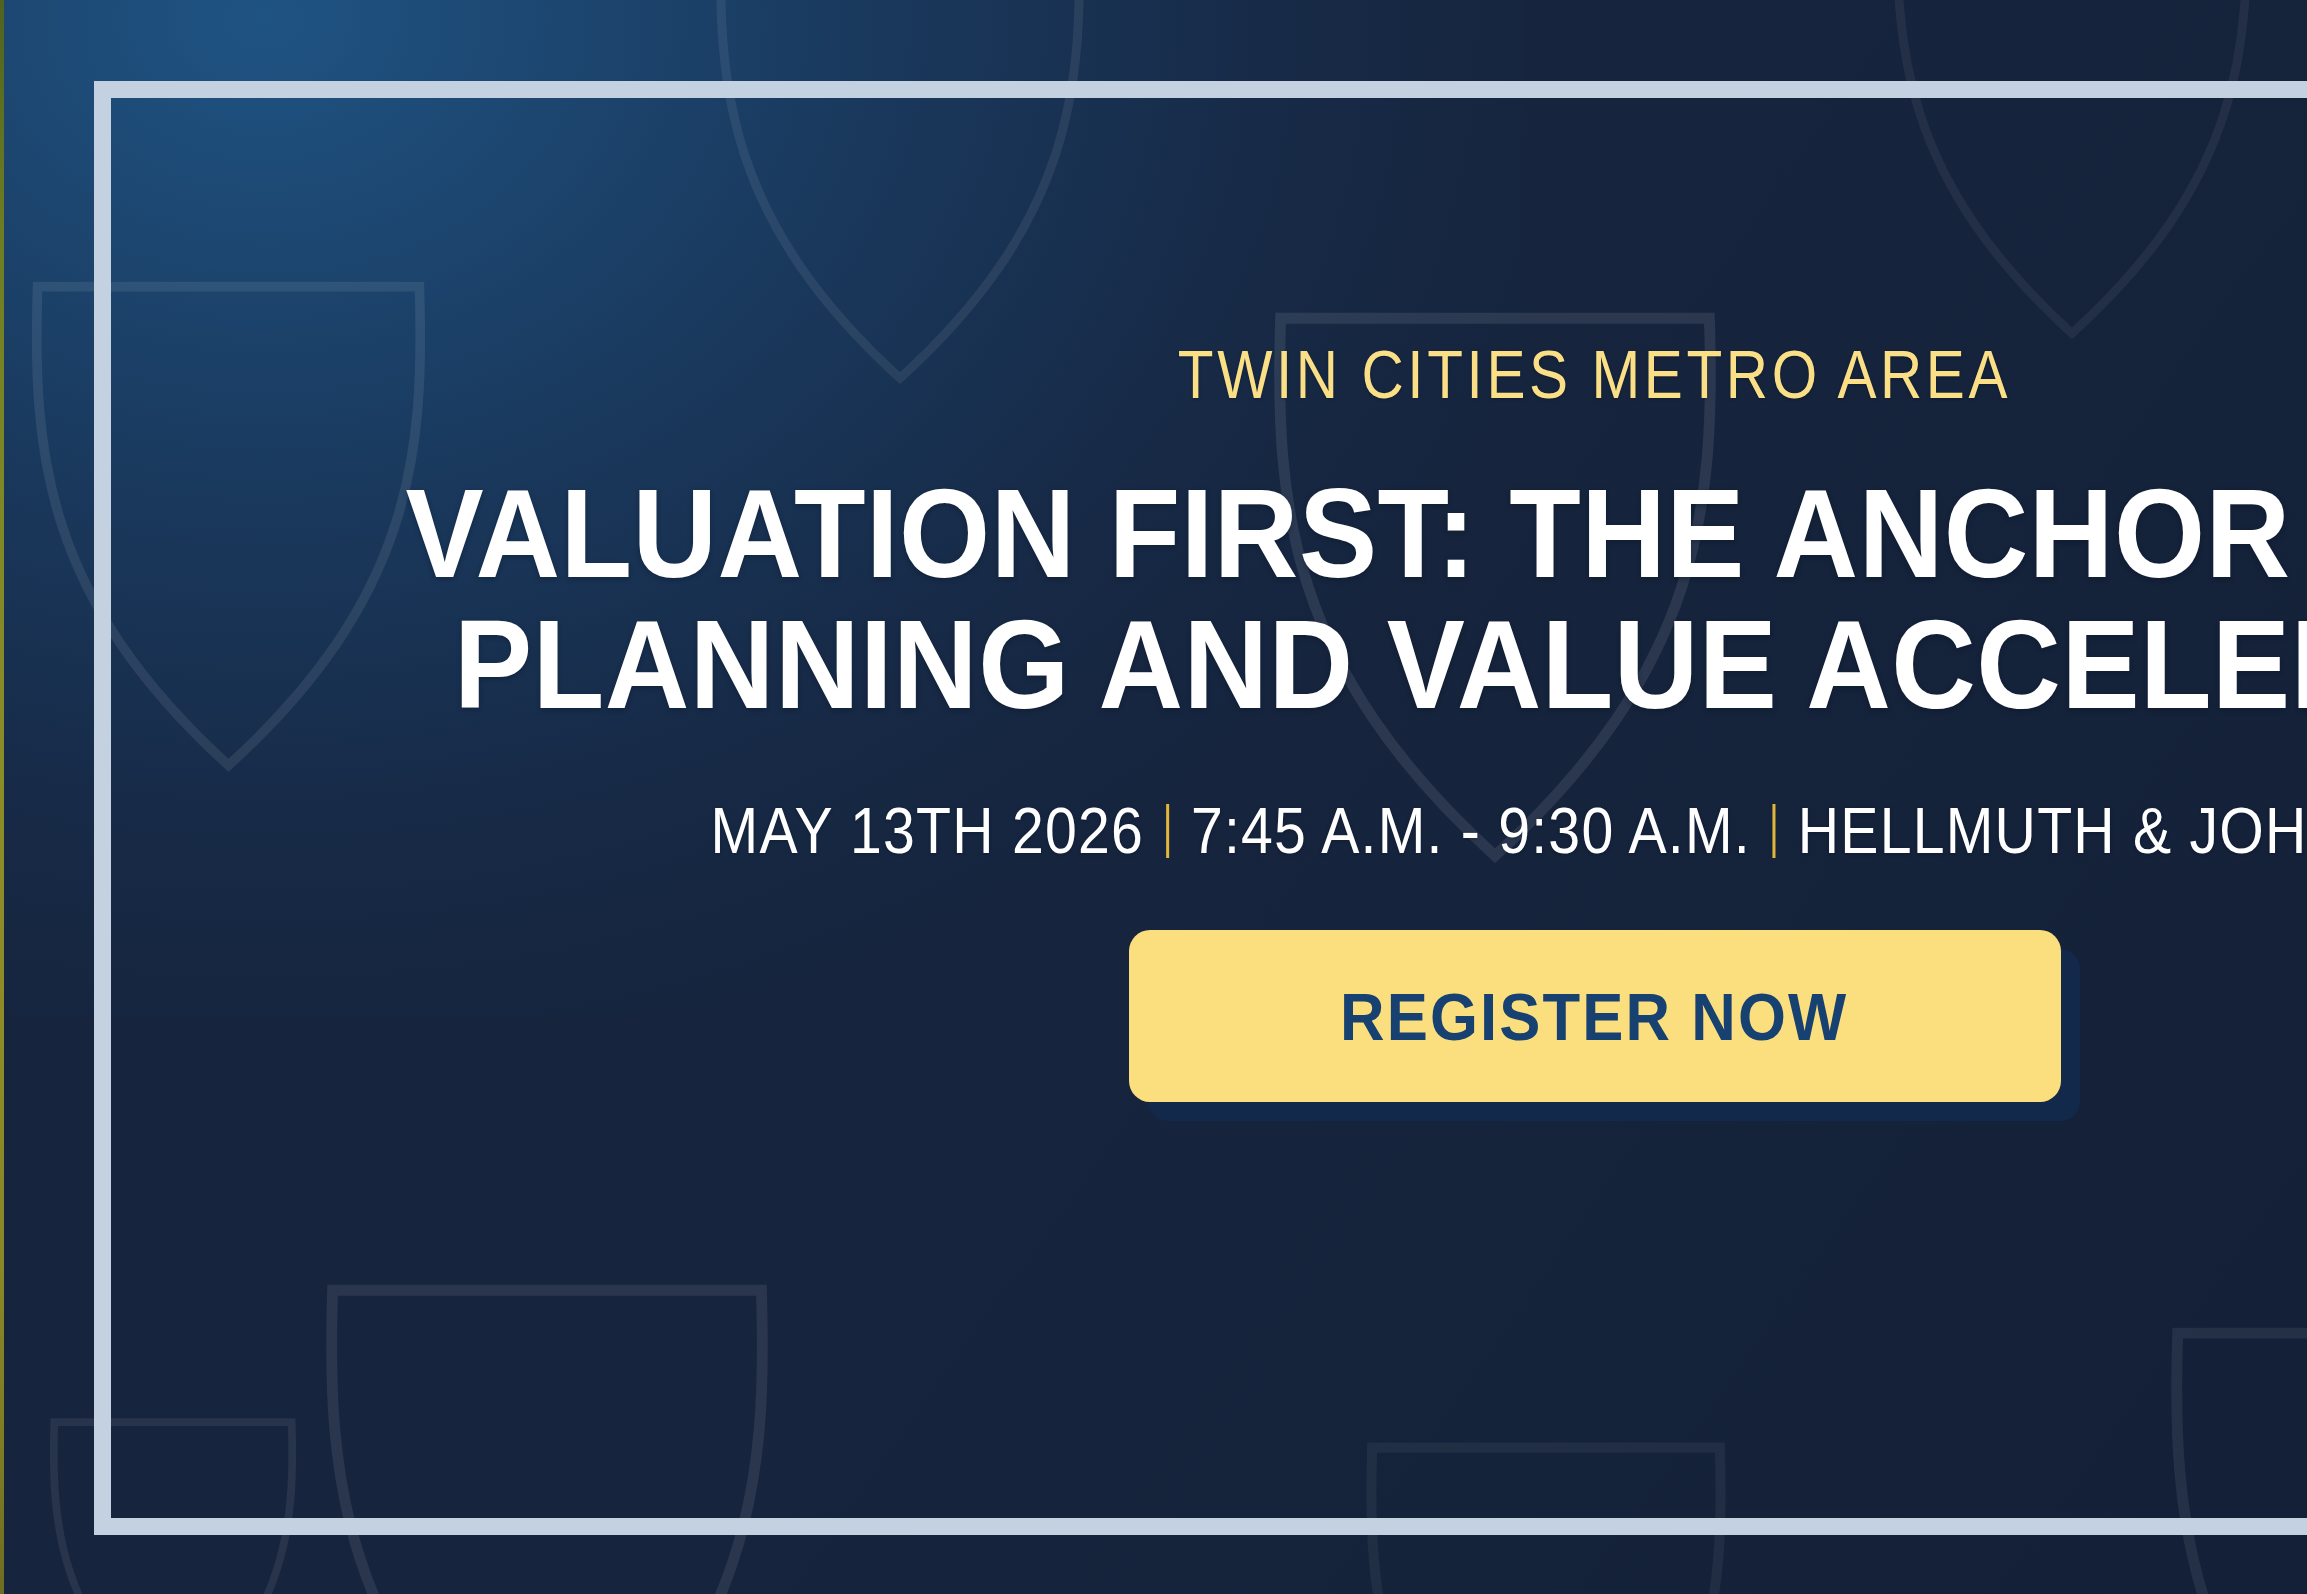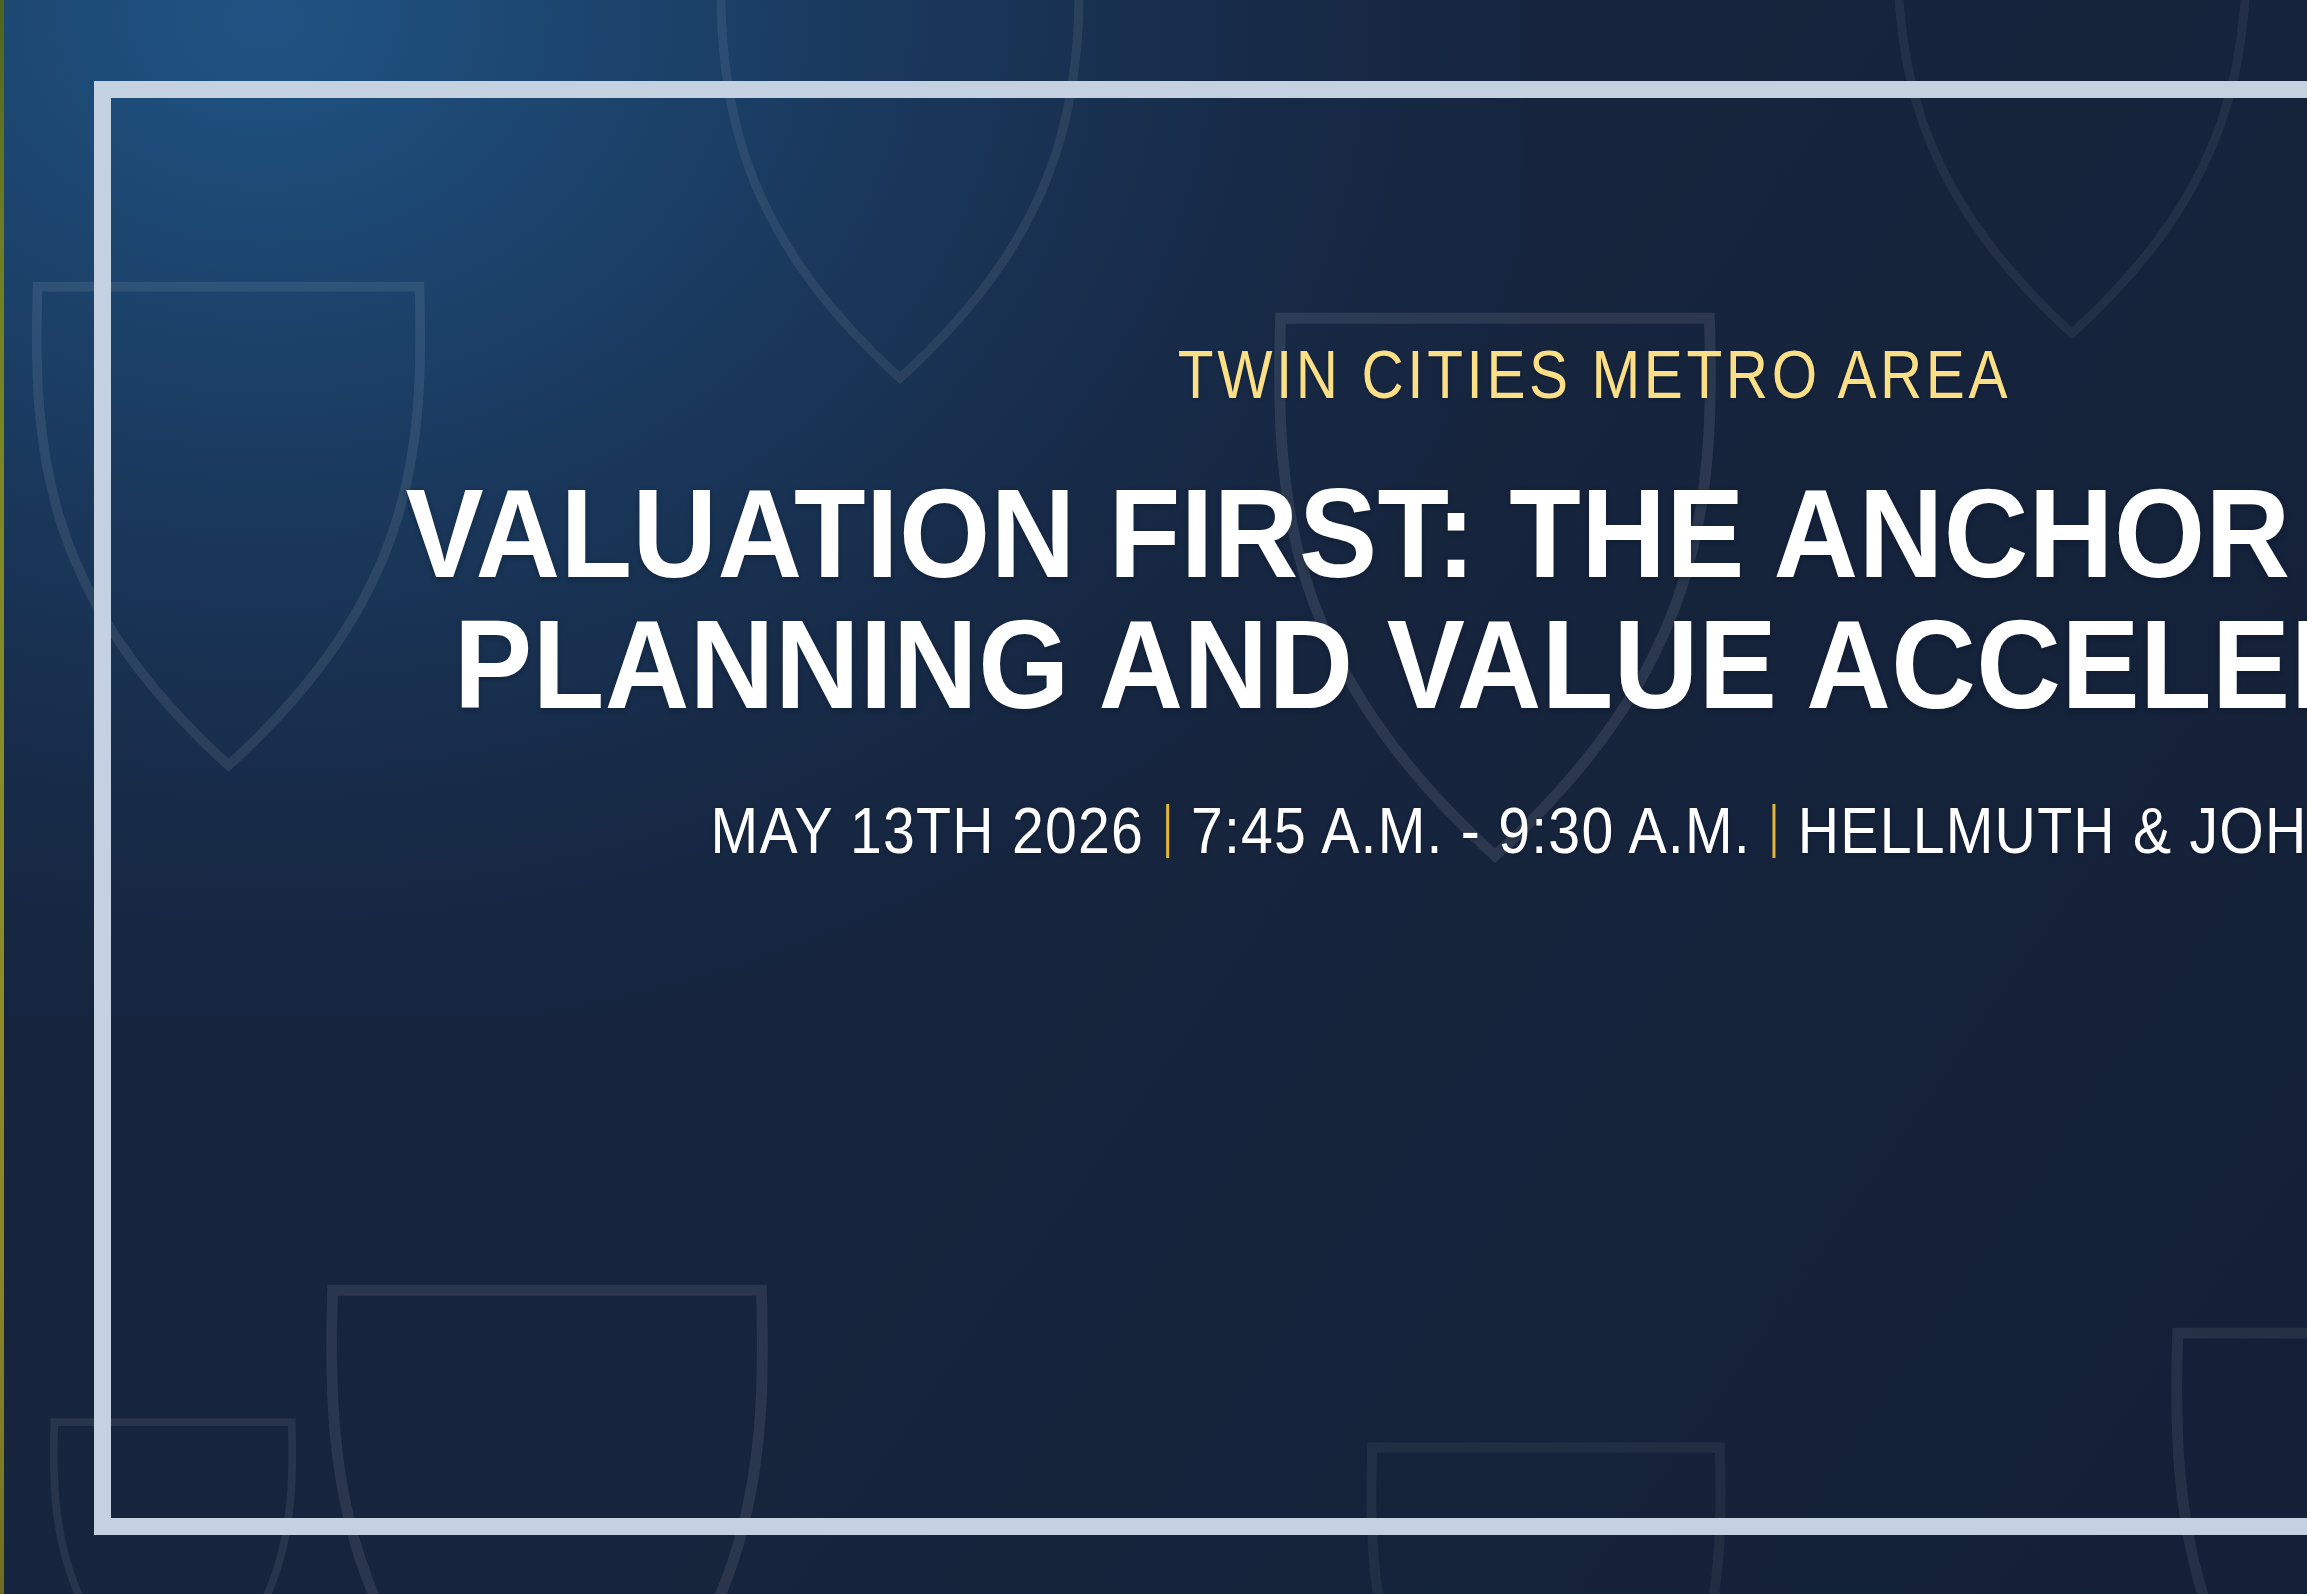--- a/index.html
+++ b/index.html
@@ -212,16 +212,22 @@
     </div>
 
     <div class="details">
       <span>MAY 13TH 2026</span>
       <span class="sep"></span>
       <span>7:45 A.M. - 9:30 A.M.</span>
       <span class="sep"></span>
       <span>HELLMUTH &amp; JOHNSON</span>
     </div>
 
+    <div class="cta-wrap">
+      <div class="cta-shadow"></div>
+      <button class="cta">
+        <span class="cta-label">REGISTER NOW</span>
+      </button>
+    </div>
 
   </div>
 </div>
 
 
 </body></html>

